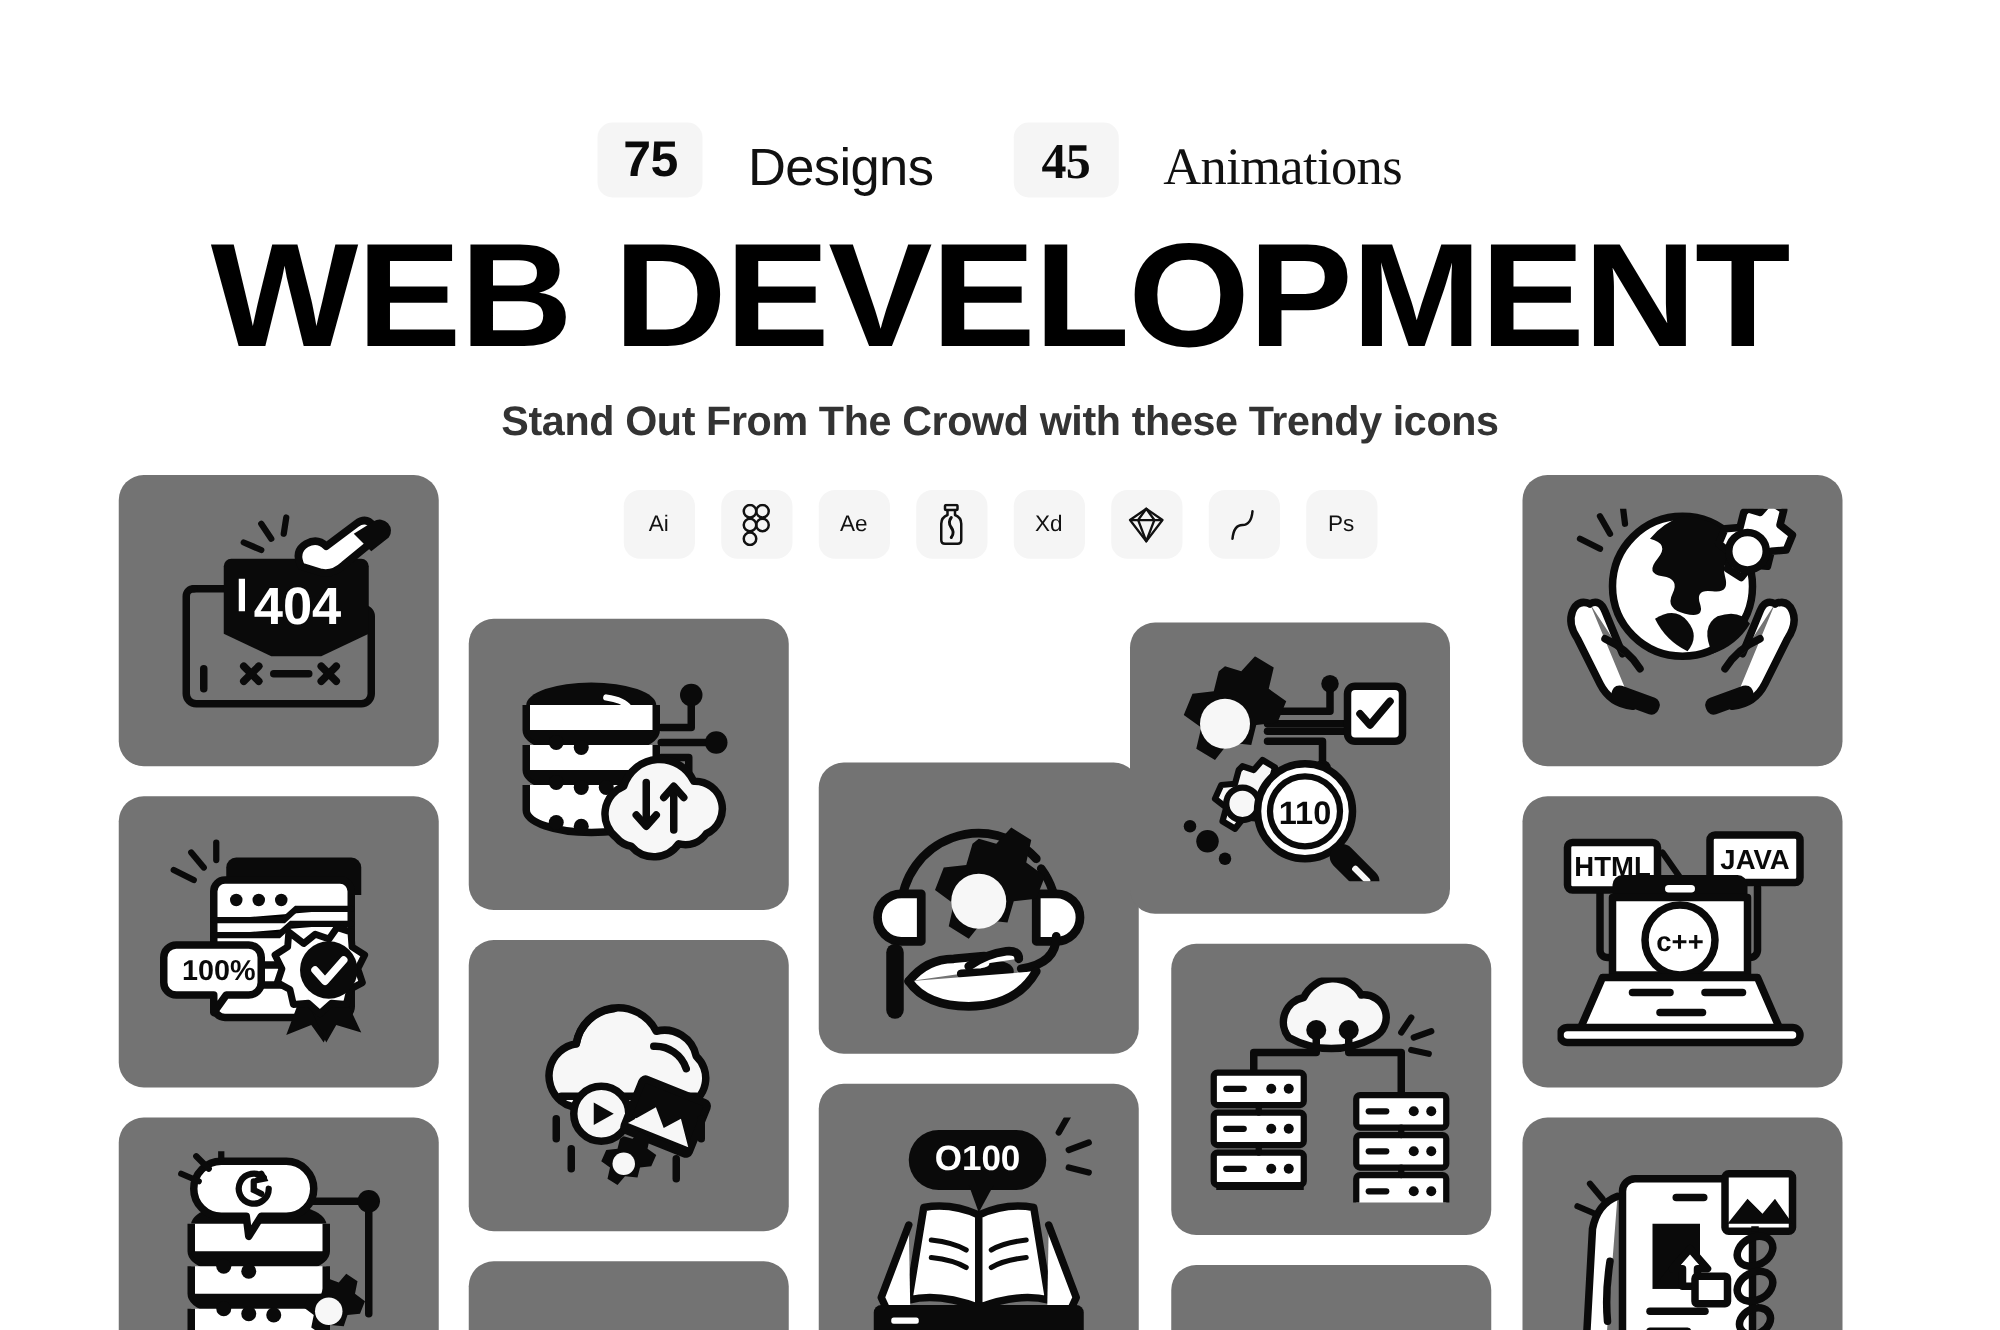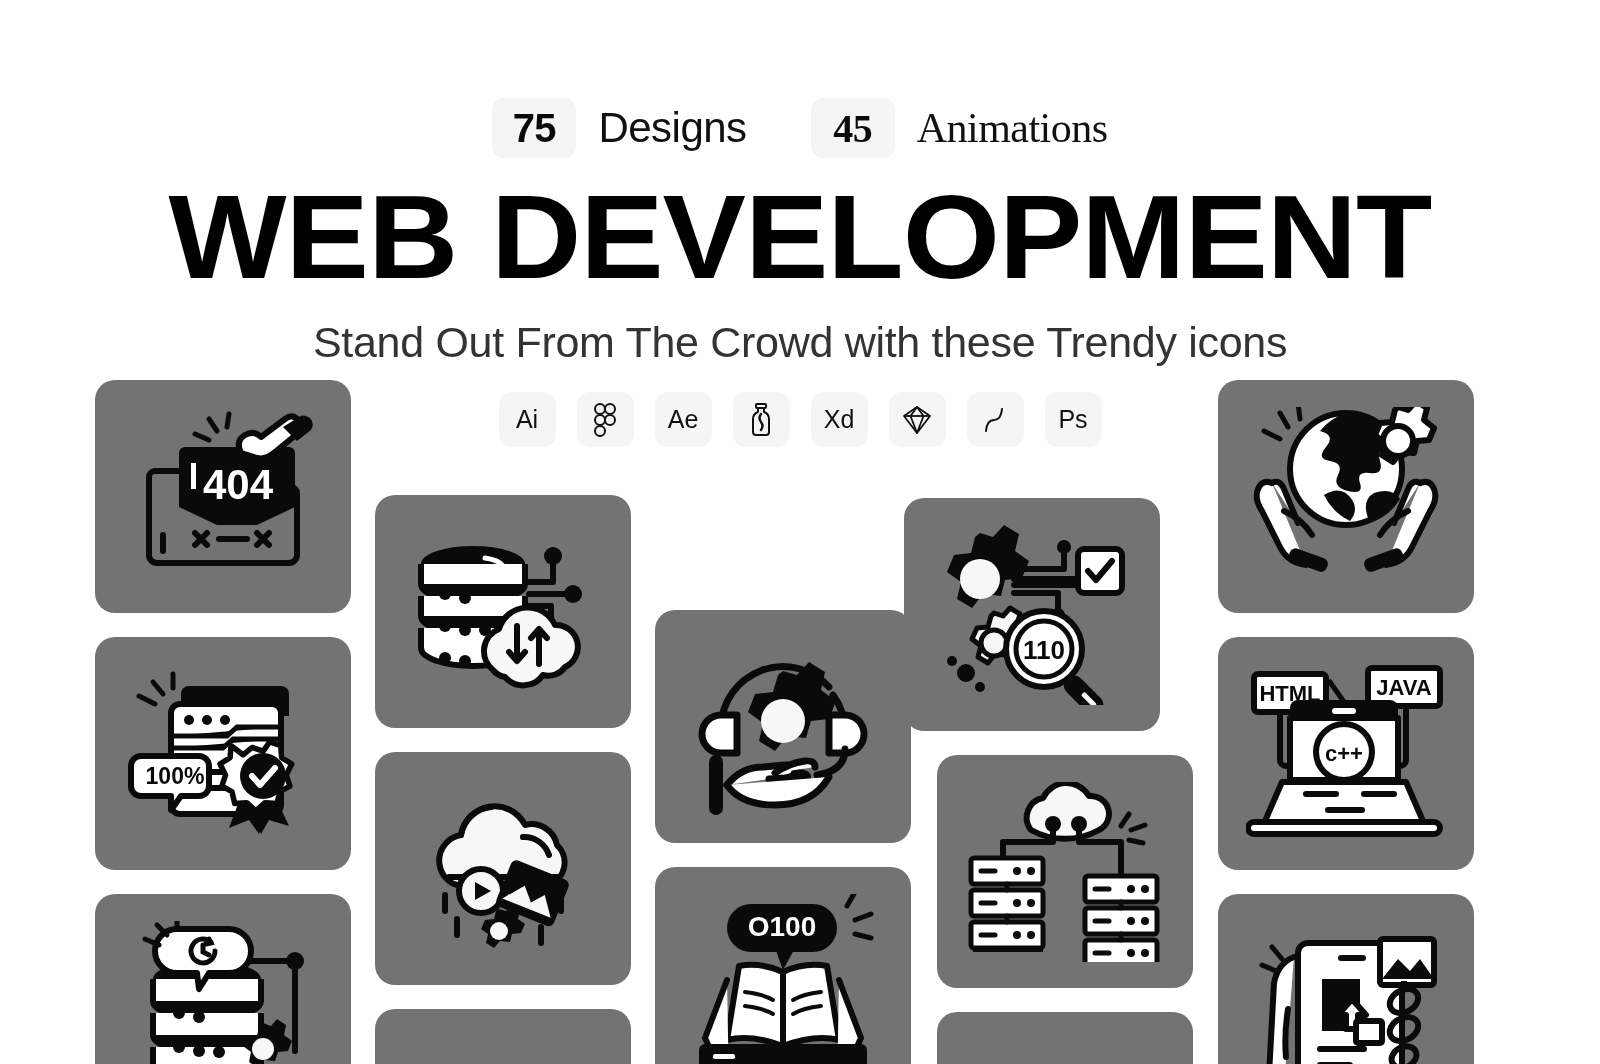--- a/index.html
+++ b/index.html
@@ -9,58 +9,58 @@
     font-family: "Liberation Sans", sans-serif;
     overflow: hidden;
   }
   .page { position: relative; width: 1600px; height: 1064px; background: #fff; }
 
   
   .stats-row {
     position: absolute; top: 98px; left: 0; width: 1600px;
     display: flex; justify-content: center; align-items: center; gap: 0;
   }
-  .stat { display: flex; align-items: center; }
+  .stat { display: flex; align-items: flex-end; }
   .stat + .stat { margin-left: 64px; font-family: Liberation Serif, serif; }
   .stat-num {
     background: #f5f5f5; border-radius: 12px;
     width: 84px; height: 60px;
     display: flex; align-items: center; justify-content: center;
     font-size: 40px; font-weight: 800; color: #0a0a0a;
     letter-spacing: -0.5px;
   }
   .stat-label {
-    margin-left: 22px; font-size: 42px; color: #111;
+    margin-left: 36px; font-size: 42px; color: #111;
     font-weight: 400; letter-spacing: -0.5px;
   }
 
   .main-title {
     position: absolute; top: 178px; left: 0; width: 1600px;
     text-align: center;
     font-size: 118px; line-height: 118px;
     font-weight: 900; color: #000;
     letter-spacing: -1px;
     transform: scaleX(1.06);
   }
   .subtitle {
     position: absolute; top: 318px; left: 0; width: 1600px;
-    text-align: center; font-size: 43px; color: #333;
-    font-weight: 400; letter-spacing: -0.3px;
+    text-align: center; font-size: 33px; color: #333;
+    font-weight: 700; letter-spacing: -0.3px;
   }
 
   
   .apps {
     position: absolute; top: 392px; left: 0; width: 1600px;
     display: flex; justify-content: center; align-items: center; gap: 21px;
   }
   .app-badge {
     width: 57px; height: 55px; border-radius: 13px;
     background: #f5f5f5;
     display: flex; align-items: center; justify-content: center;
-    font-size: 25px; color: #111; font-weight: 400;
+    font-size: 18px; color: #111; font-weight: 400;
   }
   .app-badge svg { display: block; }
 
   
   .card {
     position: absolute;
     background: #737373;
     border-radius: 20px;
     overflow: hidden;
   }

